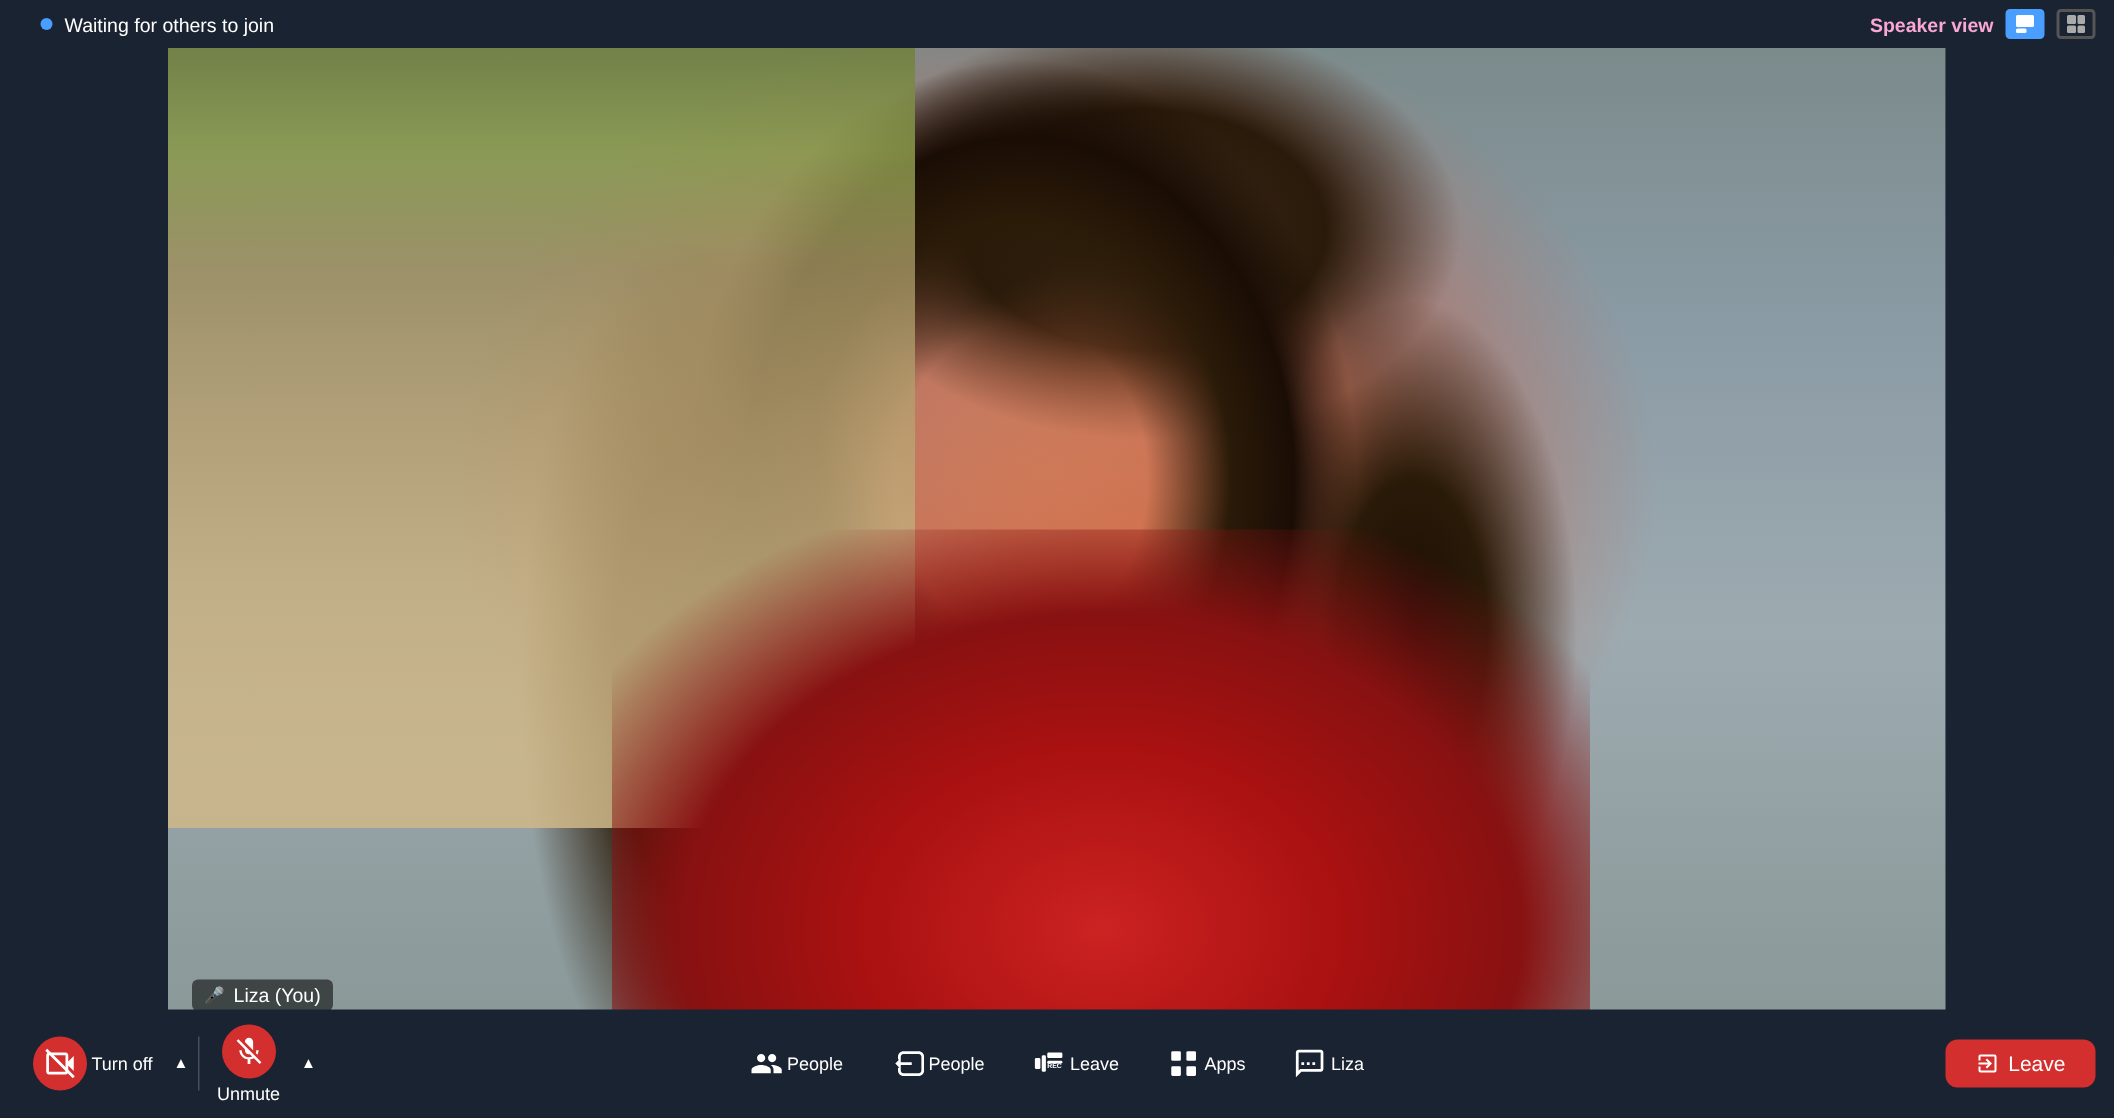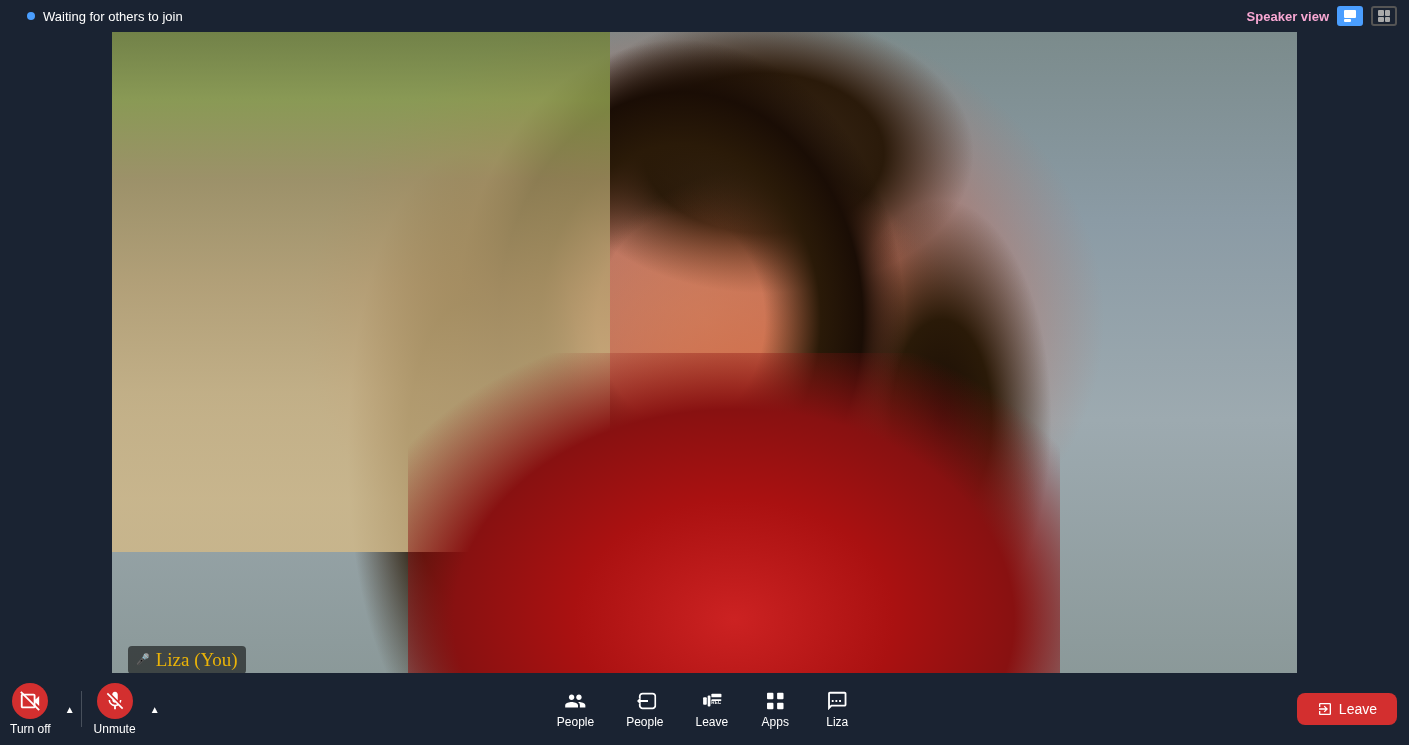--- a/index.html
+++ b/index.html
@@ -195,23 +195,22 @@
       padding: 3px 8px;
       display: flex;
       align-items: center;
       gap: 6px;
     }
     .mic-icon-small {
       color: #aaa;
       font-size: 11px;
     }
     .name-text {
-      color: #eab308;
-      font-size: 19px;
-      font-family: Liberation Serif, serif;
+      color: #ffffff;
+      font-size: 13px;
     }
 
     
     .bottom-bar {
       position: absolute;
       bottom: 0; left: 0; right: 0;
       height: 72px;
       background: #1a2332;
       display: flex;
       align-items: center;
@@ -235,45 +234,46 @@
     }
 
     .toolbar-right {
       display: flex;
       align-items: center;
       margin-left: 26px;
     }
 
     .tool-btn {
       display: flex;
-      flex-direction: column;
+      flex-direction: row;
       align-items: center;
       justify-content: center;
       gap: 3px;
       padding: 6px 14px;
       cursor: pointer;
       border-radius: 8px;
       min-width: 58px;
     }
     .tool-btn-label {
       color: #ffffff;
       font-size: 12px;
     }
 
     
     .cam-btn {
       display: flex;
-      flex-direction: column;
+      flex-direction: row;
       align-items: center;
       justify-content: center;
       gap: 3px;
       padding: 6px 10px;
       cursor: pointer;
       border-radius: 8px;
       min-width: 58px;
+      margin-left: 12px;
     }
     .cam-btn-icon-wrap {
       width: 36px; height: 36px;
       background: #d32f2f;
       border-radius: 50%;
       display: flex;
       align-items: center;
       justify-content: center;
     }
 

